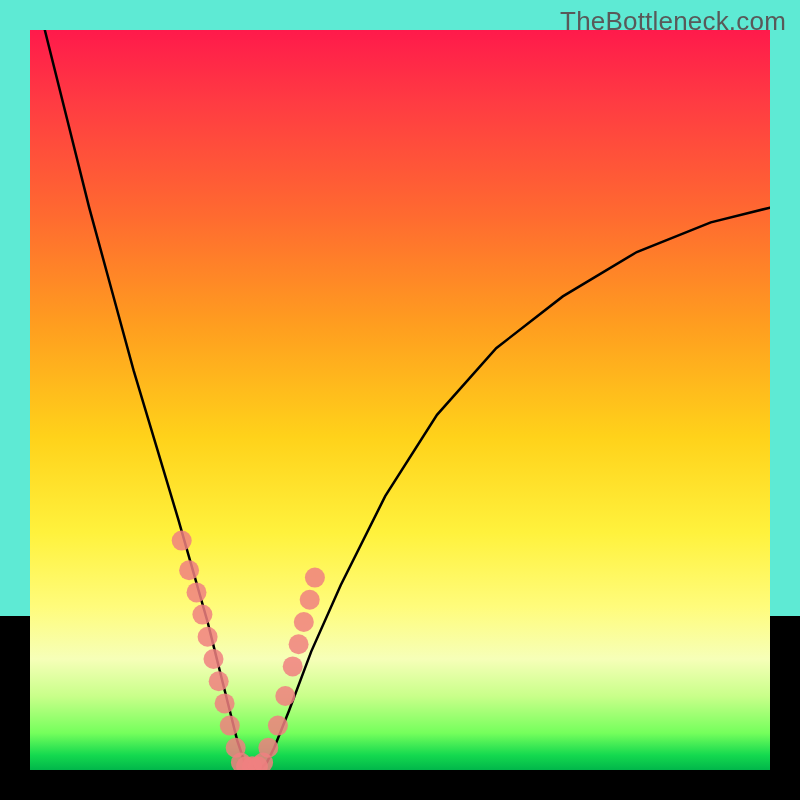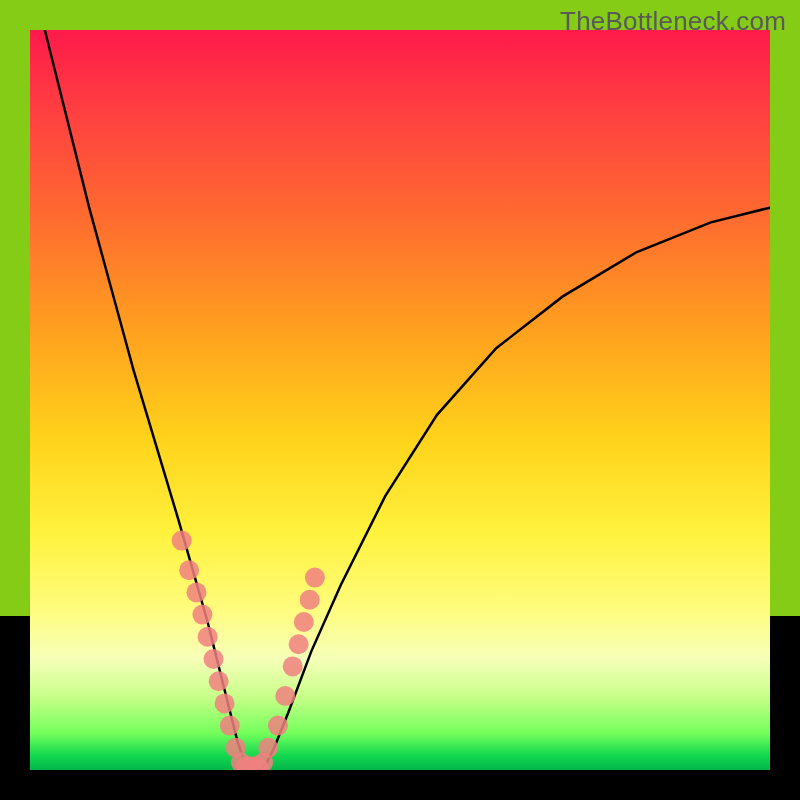--- a/index.html
+++ b/index.html
@@ -8,21 +8,21 @@
     width: 800px;
     height: 800px;
     overflow: hidden;
     background: #000;
     font-family: Arial, Helvetica, sans-serif;
   }
   .frame {
     position: relative;
     width: 800px;
     height: 616px;
-    background: #84cc16;
+    background: #5eead4;
     text-align: right;
   }
   .plot {
     position: absolute;
     left: 30px;
     top: 30px;
     width: 740px;
     height: 740px;
     
     background: linear-gradient(

